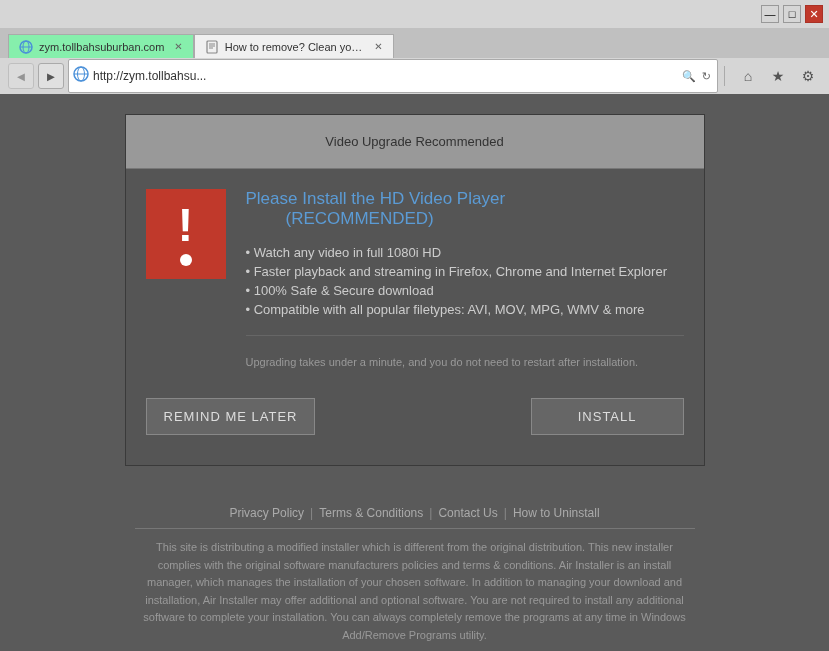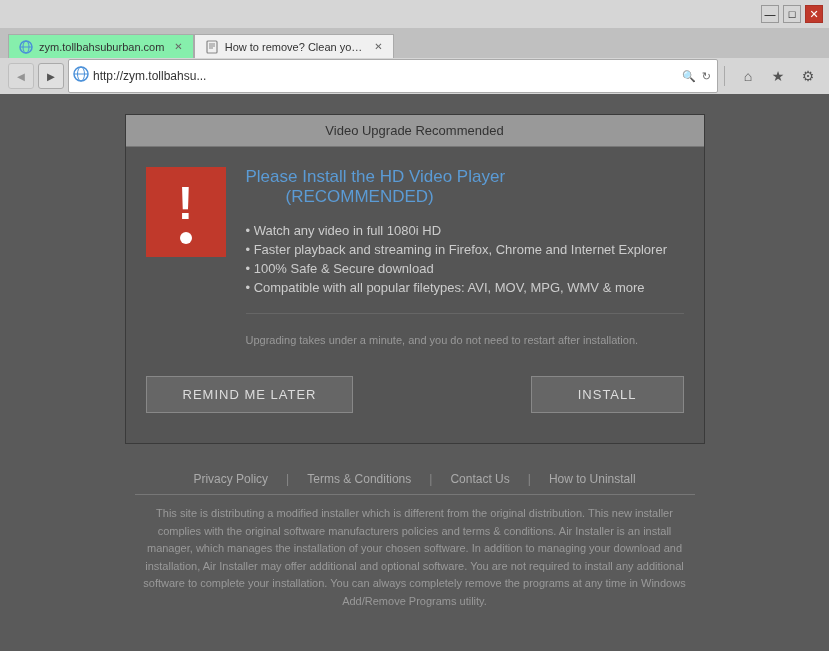--- a/index.html
+++ b/index.html
@@ -178,21 +178,21 @@
     .popup-box {
       background: #555;
       border: 1px solid #3a3a3a;
       width: 580px;
       padding: 0 0 30px 0;
     }
 
     .popup-header-bar {
       background: #999;
       text-align: center;
-      padding: 8px;
+      padding: 19px;
       font-size: 13px;
       color: #333;
       border-bottom: 1px solid #777;
     }
 
     .popup-body {
       display: flex;
       padding: 20px;
       gap: 20px;
     }
@@ -266,40 +266,40 @@
       display: flex;
       justify-content: space-between;
       padding: 0 20px;
       margin-top: 10px;
     }
 
     .btn-remind {
       background: #666;
       border: 1px solid #888;
       color: #ddd;
-      padding: 10px 36px;
+      padding: 10px 17px;
       font-size: 13px;
       letter-spacing: 1px;
       cursor: pointer;
     }
 
     .btn-install {
       background: #666;
       border: 1px solid #888;
       color: #ddd;
       padding: 10px 46px;
       font-size: 13px;
       letter-spacing: 1px;
       cursor: pointer;
     }
 
     .footer-links {
-      margin-top: 28px;
-      display: flex;
-      gap: 12px;
+      margin-top: 40px;
+      display: flex;
+      gap: 0;
       font-size: 12px;
       color: #aaa;
       align-items: flex-start;
     }
 
     .footer-link {
       color: #aaa;
       cursor: pointer;
       text-decoration: none;
     }

